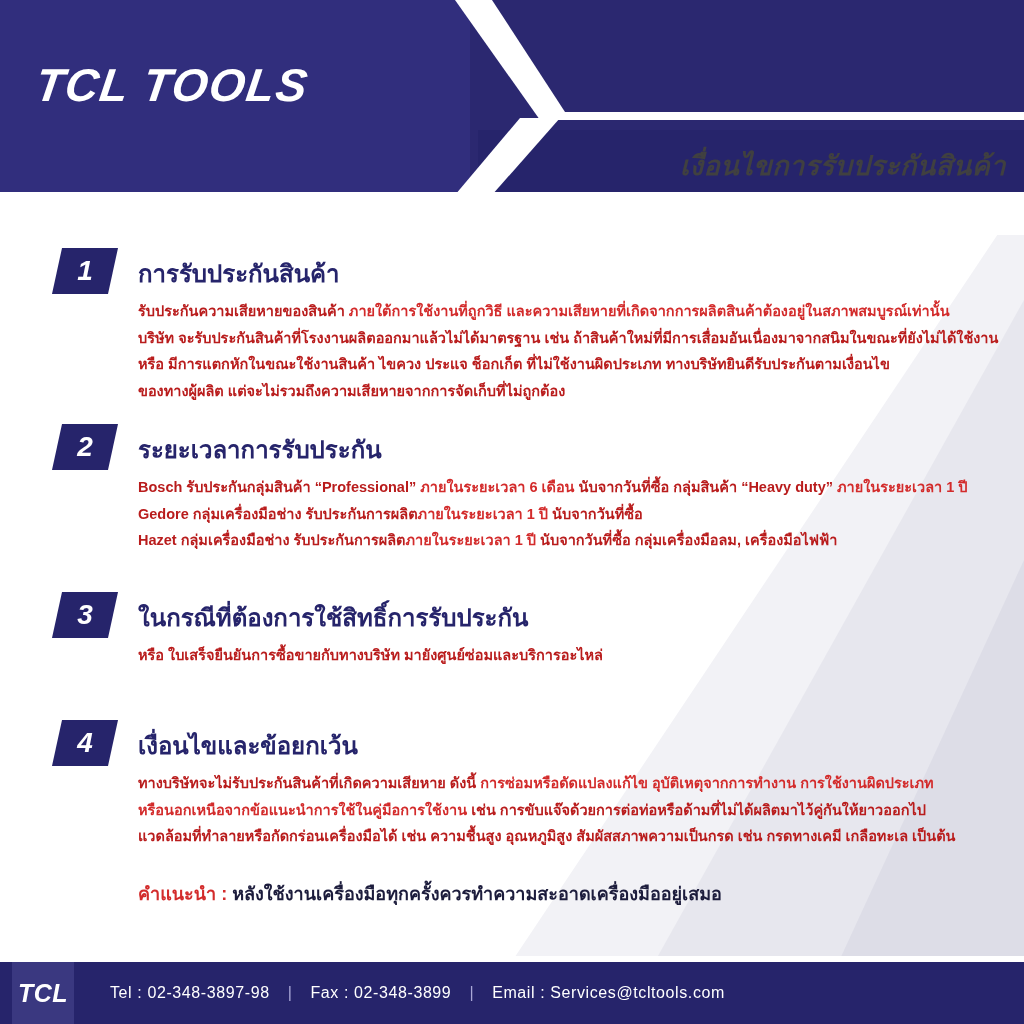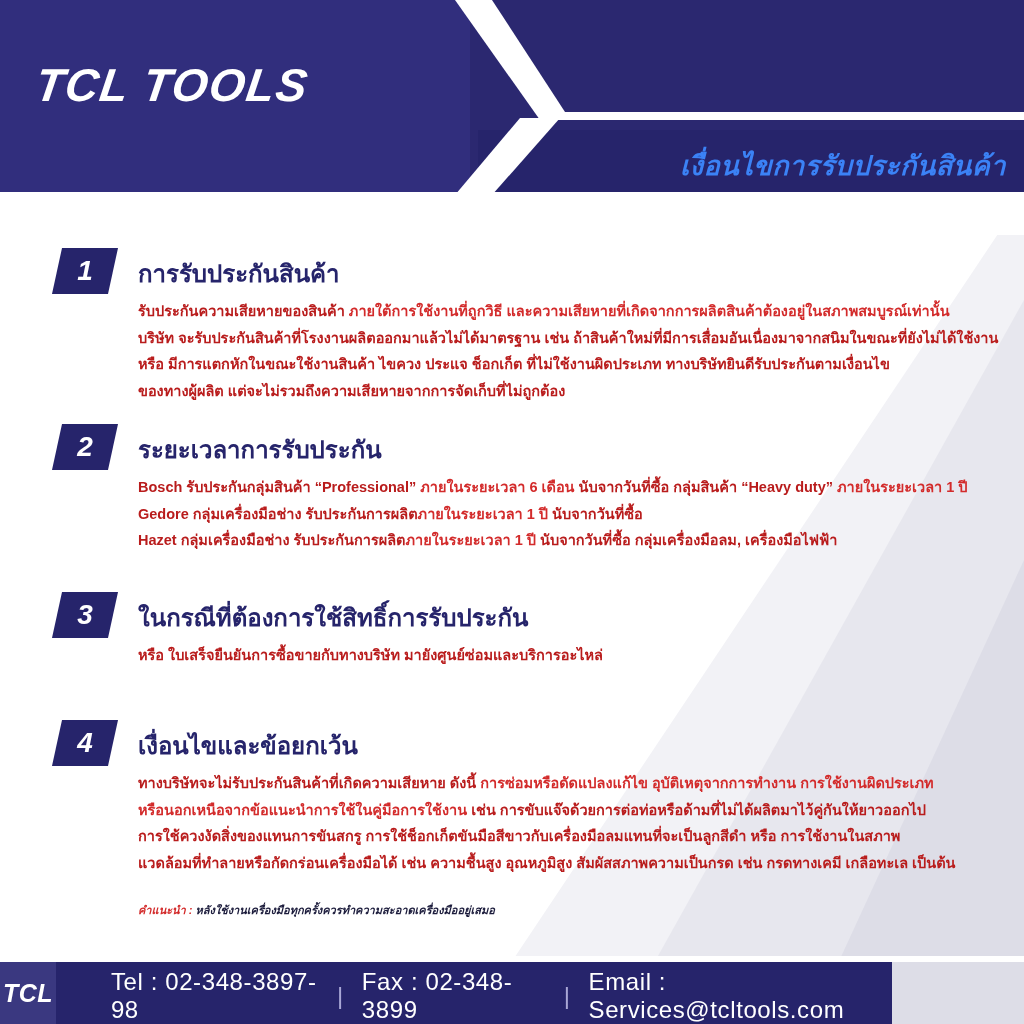--- a/index.html
+++ b/index.html
@@ -26,21 +26,21 @@
     color: #ffffff;
     font-size: 46px;
     font-weight: bold;
     letter-spacing: 1.5px;
     font-style: italic;
     transform: skewX(-8deg);
     font-family: "Liberation Sans", sans-serif;
   }
   .header-title {
     position: absolute; right: 18px; top: 144px;
-    color: #3b82f6;
+    color: #404040;
     font-size: 27px;
     font-weight: bold;
     font-style: italic;
     letter-spacing: .5px;
   }
 
   
   .content { position: absolute; left: 0; top: 192px; width: 1024px; height: 780px; }
 
   .section { position: absolute; left: 52px; width: 940px; }
@@ -69,39 +69,39 @@
   .line {
     font-size: 14.5px;
     color: #1c1c3c;
     line-height: 26.5px;
     white-space: nowrap;
     font-weight: bold;
   }
   .line .r { color: #d32b2b; text-align: right; }
   .line .n { color: #b91c1c; }
 
-  .note { margin-top: 22px; font-size: 11px; line-height: 24px; font-weight: bold; font-style: italic; }
+  .note { margin-top: 32px; font-size: 18px; line-height: 24px; font-weight: bold; }
   .note .label { color: #d32b2b; }
   .note .txt { color: #1c1c3c; }
 
   
   .footer {
-    position: absolute; left: 0; bottom: 0; width: 892px; height: 62px;
+    position: absolute; left: 0; bottom: 0; width: 1024px; height: 62px;
     background: #26246b;
-    display: flex; align-items: flex-end;
+    display: flex; align-items: center; padding-left: 12px;
   }
   .footer-logo {
     width: 62px; height: 62px; background: #3a3880;
     color: #ffffff; font-size: 25px; font-weight: bold; font-style: italic;
     display: flex; align-items: center; justify-content: center;
     letter-spacing: .5px;
   }
   .footer-text {
-    color: #ffffff; font-size: 24px; letter-spacing: .6px;
-    margin-left: 55px;
+    color: #ffffff; font-size: 16px; letter-spacing: .6px;
+    margin-left: 36px;
     display: flex; align-items: center; gap: 18px;
   }
   .sep { color: #a9a7d6; }
   .footer-strip { position: absolute; left: 0; bottom: 62px; width: 1024px; height: 6px; background: #ffffff; }
 </style>
 </head>
 <body>
 
 <div class="page">
 
@@ -158,21 +158,20 @@
         <div class="line"><span class="n">หรือ ใบเสร็จยืนยันการซื้อขายกับทางบริษัท มายังศูนย์ซ่อมและบริการอะไหล่</span></div>
       </div>
     </div>
 
     <div class="section" style="top: 528px;">
       <div class="num-badge">4</div>
       <div class="sec-title">เงื่อนไขและข้อยกเว้น</div>
       <div class="sec-body">
         <div class="line"><span class="n">ทางบริษัทจะไม่รับประกันสินค้าที่เกิดความเสียหาย ดังนี้ </span><span class="r">การซ่อมหรือดัดแปลงแก้ไข อุบัติเหตุจากการทำงาน การใช้งานผิดประเภท</span></div>
         <div class="line"><span class="r">หรือนอกเหนือจากข้อแนะนำการใช้ในคู่มือการใช้งาน </span><span class="n">เช่น การขับแจ๊จด้วยการต่อท่อหรือด้ามที่ไม่ได้ผลิตมาไว้คู่กันให้ยาวออกไป</span></div>
-        <div class="line"><span class="n">การใช้ควงงัดสิ่งของแทนการขันสกรู การใช้ช็อกเก็ตขันมือสีขาวกับเครื่องมือลมแทนที่จะเป็นลูกสีดำ หรือ การใช้งานในสภาพ</span></div>
         <div class="line"><span class="n">แวดล้อมที่ทำลายหรือกัดกร่อนเครื่องมือได้ เช่น ความชื้นสูง อุณหภูมิสูง สัมผัสสภาพความเป็นกรด เช่น กรดทางเคมี เกลือทะเล เป็นต้น</span></div>
         <div class="note">
           <span class="label">คำแนะนำ : </span><span class="txt">หลังใช้งานเครื่องมือทุกครั้งควรทำความสะอาดเครื่องมืออยู่เสมอ</span>
         </div>
       </div>
     </div>
 
   </div>
 
   <div class="footer-strip"></div>

